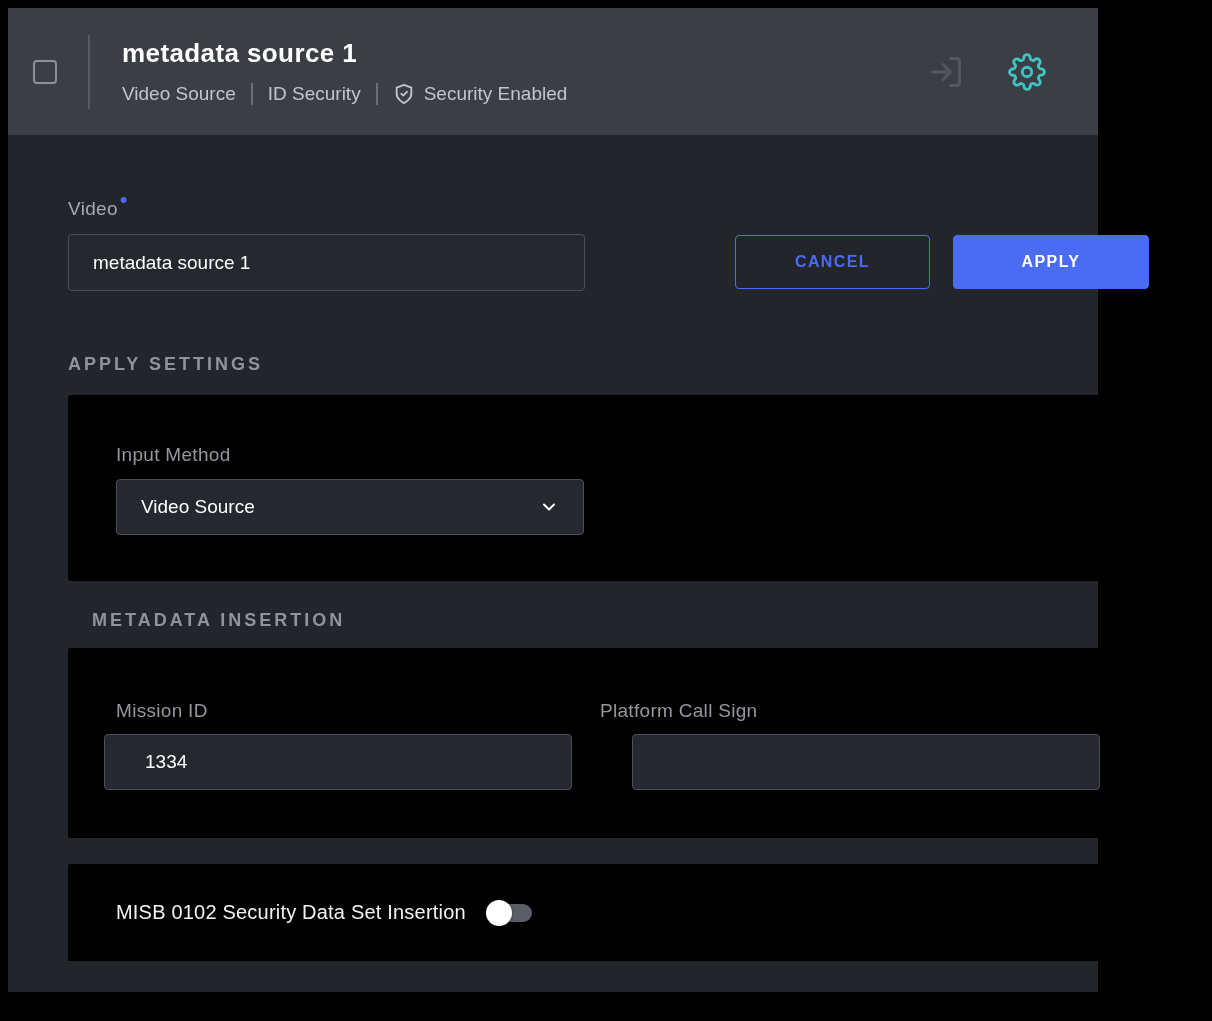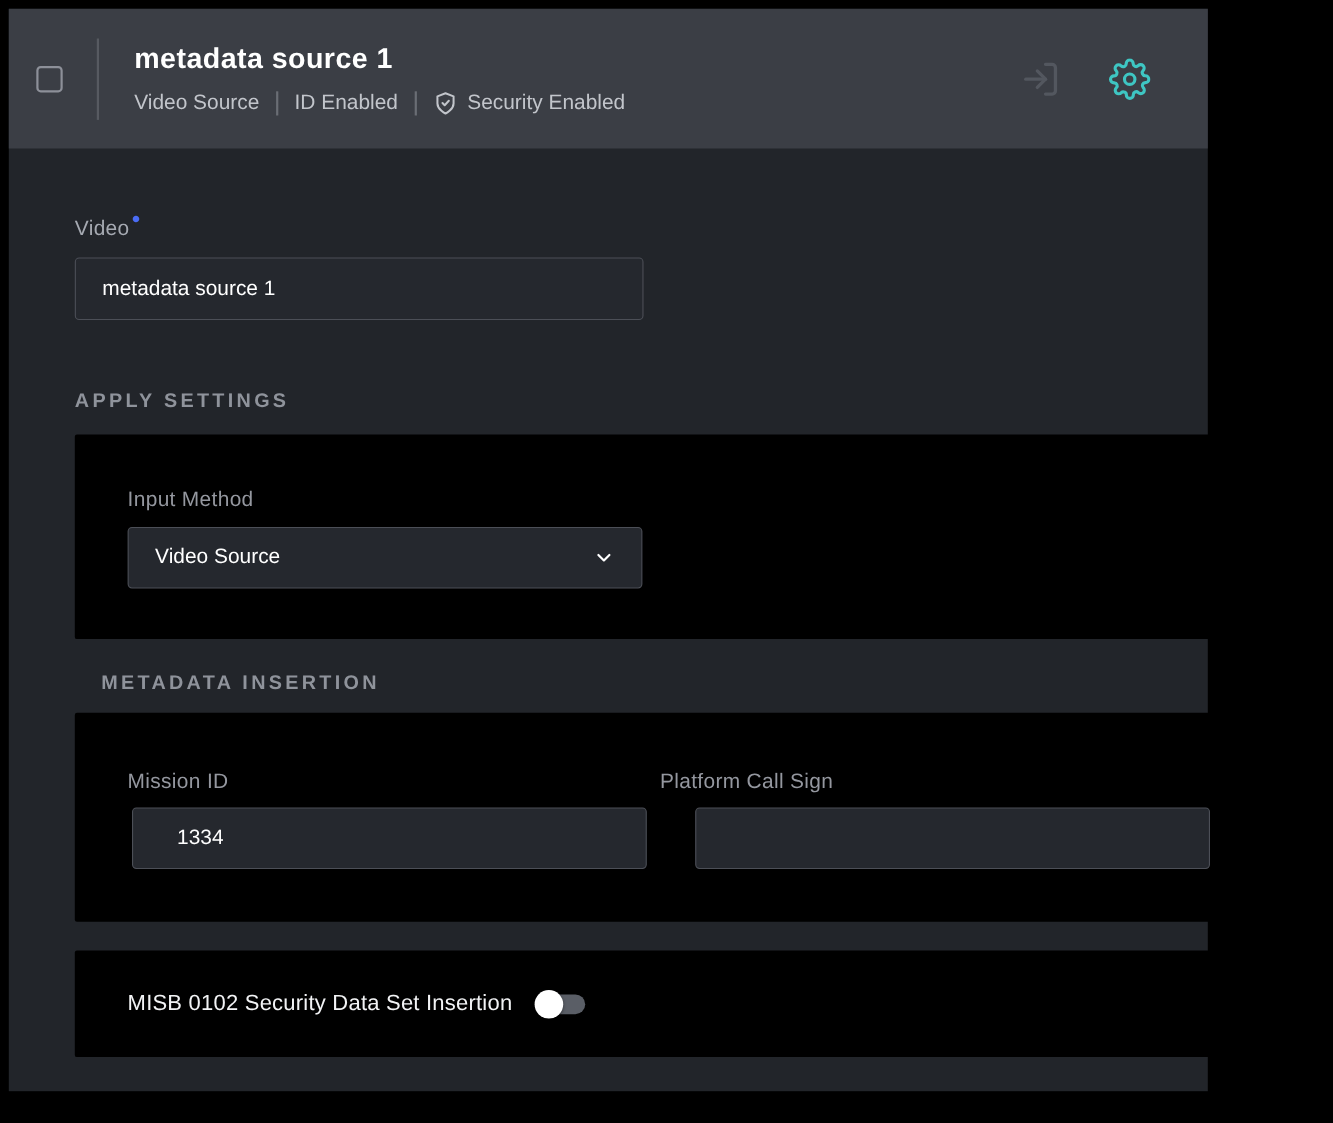--- a/index.html
+++ b/index.html
@@ -85,21 +85,21 @@
   .select-box {
     position:absolute; left:48px; top:84px; width:468px; height:56px;
     background:#25282e; border:1px solid #4c4f57; border-radius:4px;
     display:flex; align-items:center; cursor:pointer;
     color:#ffffff; font-size:19px; padding:0 24px;
   }
   .select-box .chev { margin-left:auto; display:flex; align-items:center; }
   .lbl-input-method { left:48px; top:49px; }
   .lbl-mission-id { left:48px; top:52px; }
   .lbl-platform { left:532px; top:52px; }
-  .mission-input { left:112px; top:726px; width:468px; height:56px;padding-left:40px; }
+  .mission-input { left:96px; top:726px; width:468px; height:56px;padding-left:40px; }
   .platform-input { left:624px; top:726px; width:468px; height:56px; }
   .misb-row {
     display:flex; align-items:center; height:100%; padding-left:48px;
   }
   .misb-label { color:#f2f3f5; font-size:20px; letter-spacing:0.2px; }
   .toggle {
     position:relative; width:44px; height:18px; background:#5a5e66;
     border-radius:9px; margin-left:22px; cursor:pointer; border:none;
   }
   .toggle .knob {
@@ -118,21 +118,21 @@
     <div class="checkbox"></div>
     <div class="header-divider"></div>
     <div class="title-block">
       <div class="panel-title">metadata source 1</div>
       <div class="status-row">
         <span class="status-item">
           <span>Video Source</span>
         </span>
         <span class="status-sep"></span>
         <span class="status-item">
-          <span>ID Enabled</span>
+          <span>ID Security</span>
         </span>
         <span class="status-sep"></span>
         <span class="status-item">
           <span class="icon">
             <svg width="22" height="24" viewBox="0 0 24 24" fill="none" stroke="#c2c5cb" stroke-width="2" stroke-linecap="round" stroke-linejoin="round">
               <path d="M12 22s8-4 8-10V5l-8-3-8 3v7c0 6 8 10 8 10z"></path>
               <polyline points="9 11.6 11.2 13.8 15.3 9.4"></polyline>
             </svg>
           </span>
           <span>Security Enabled</span>
@@ -154,20 +154,22 @@
         </svg>
       </button>
     </div>
   </div>
 
   <div class="field-label name-label">
     <span>Video</span><span class="required-dot">•</span>
   </div>
   <input class="text-input name-input" type="text" value="metadata source 1" style="">
 
+  <button class="btn btn-cancel">CANCEL</button>
+  <button class="btn btn-apply">APPLY</button>
 
   <div class="section-heading heading-input-settings">APPLY SETTINGS</div>
   <div class="card card-input-settings">
     <div class="card-label lbl-input-method">Input Method</div>
     <div class="select-box">
       <span>Video Source</span>
       <span class="chev">
         <svg width="20" height="20" viewBox="0 0 24 24" fill="none" stroke="#ffffff" stroke-width="2.4" stroke-linecap="round" stroke-linejoin="round">
           <polyline points="6 9 12 15 18 9"></polyline>
         </svg>

